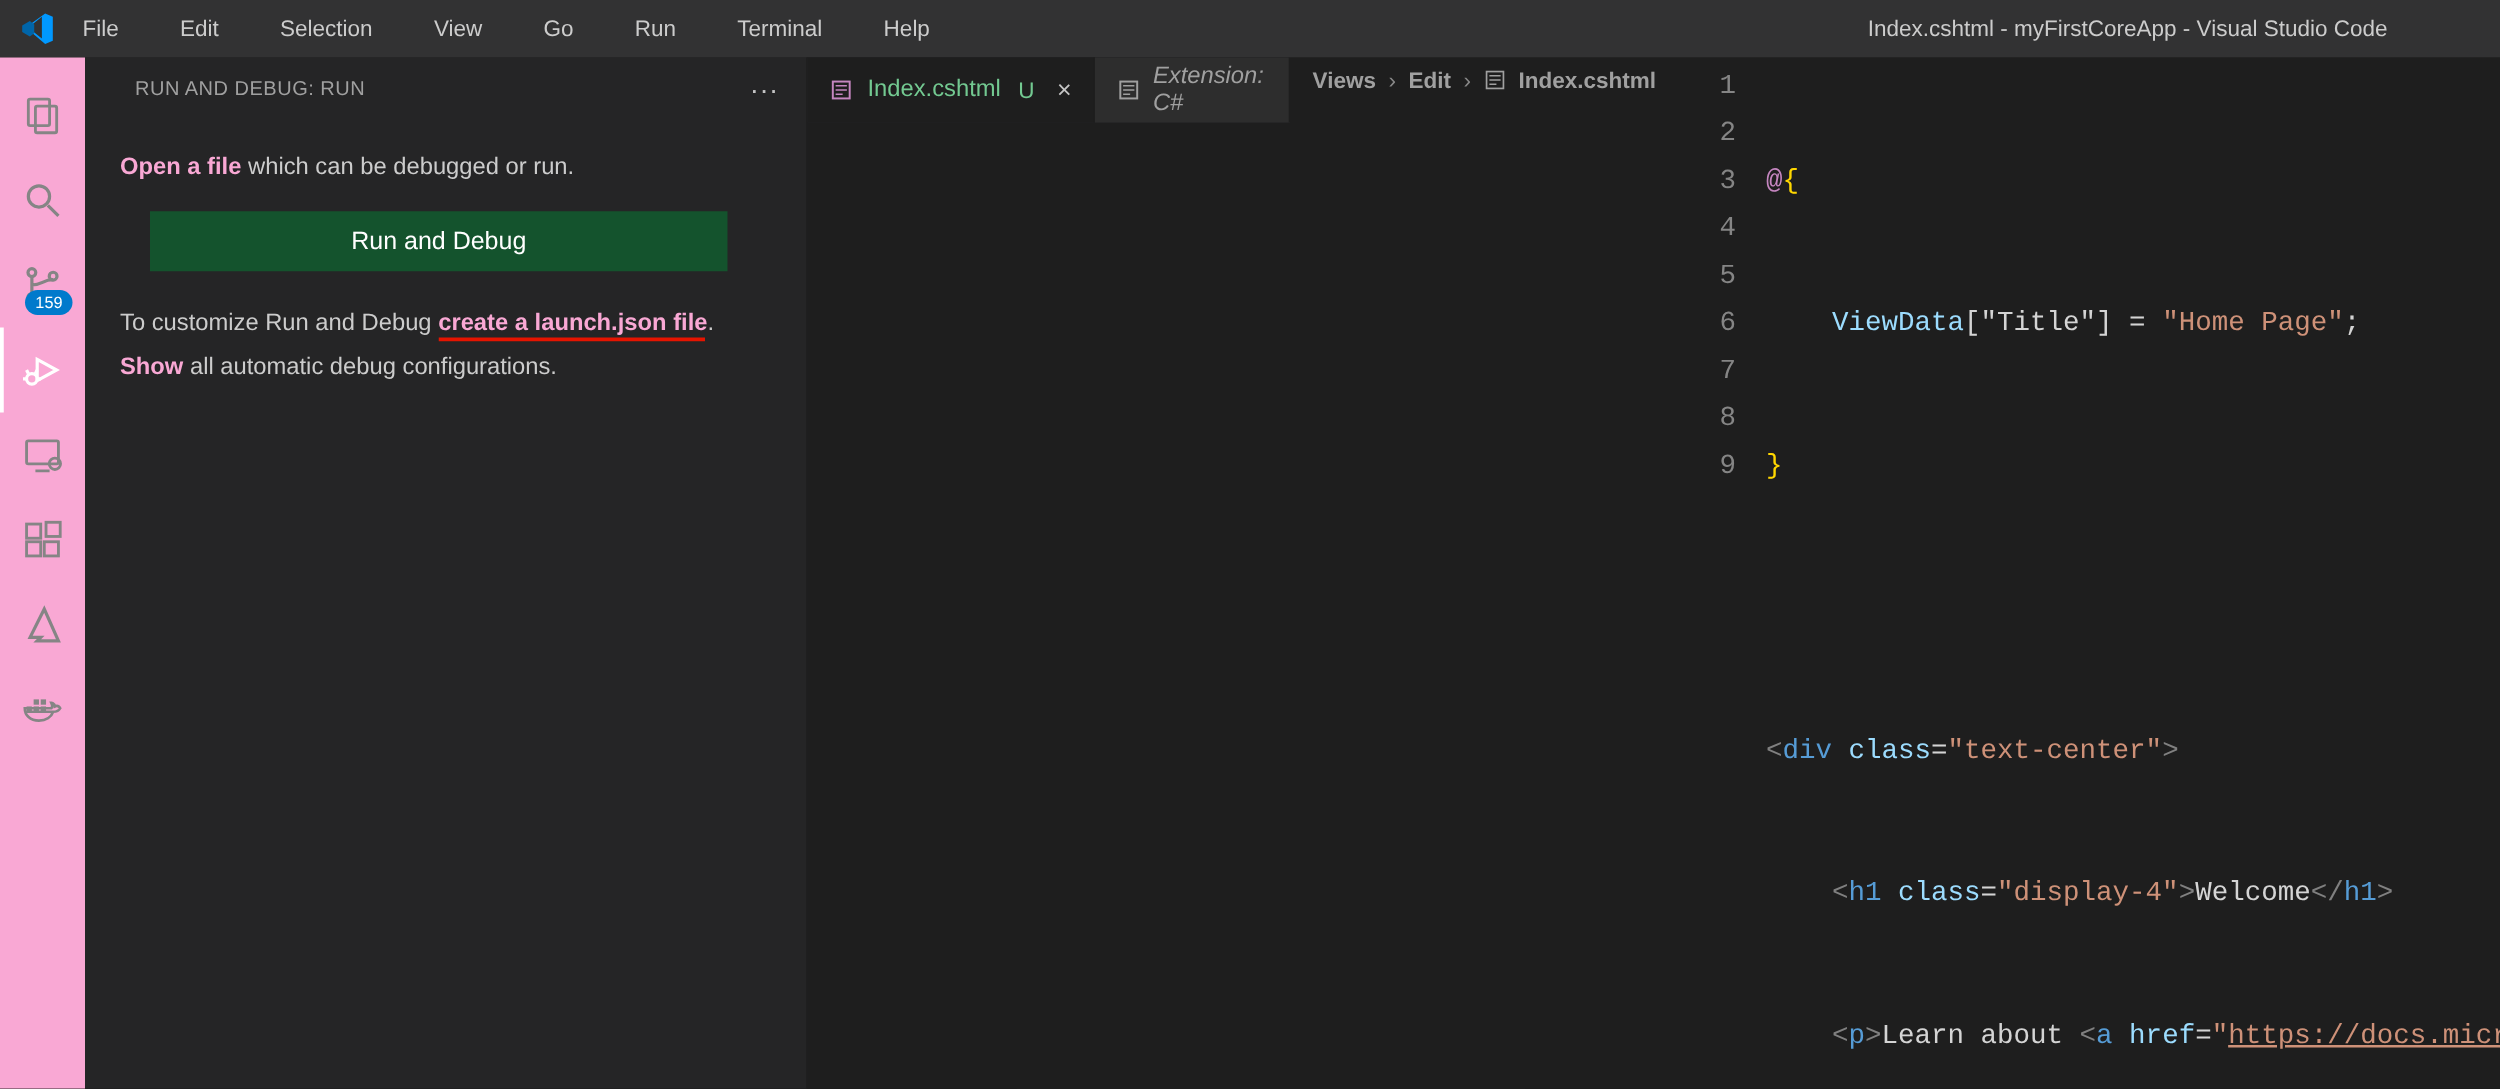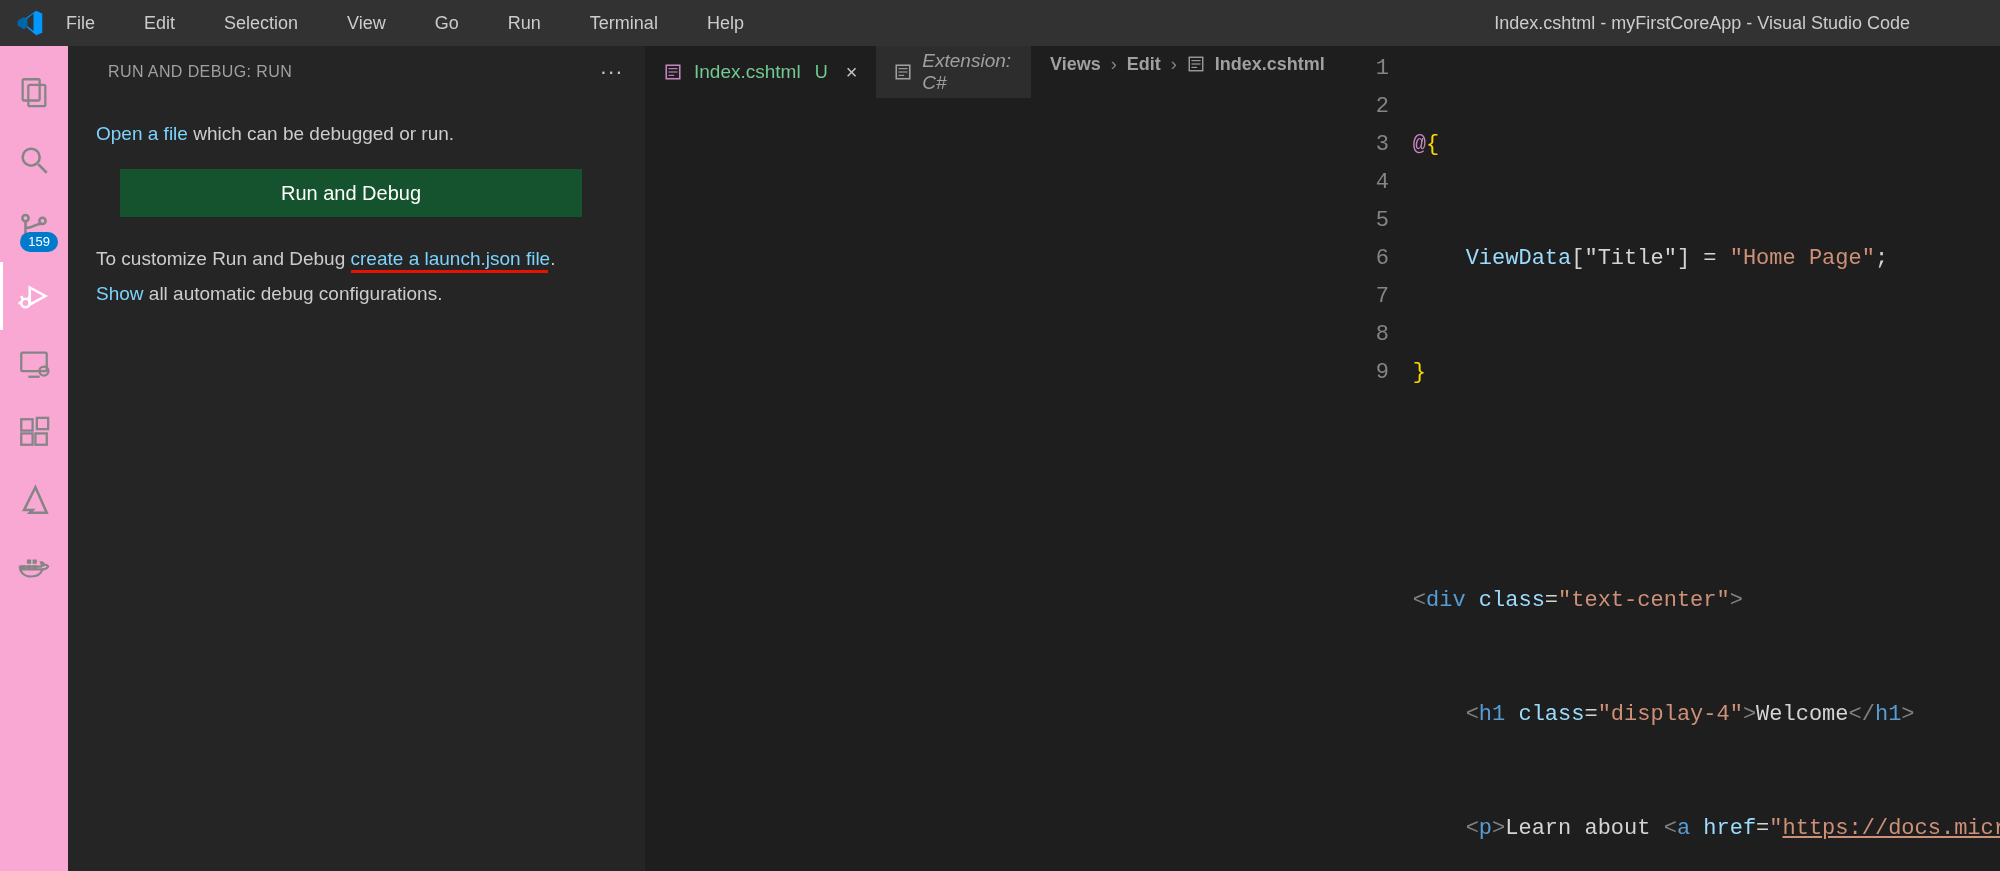--- a/index.html
+++ b/index.html
@@ -93,21 +93,21 @@
     font-size: 16px;
     letter-spacing: 0.4px;
   }
   .more-dots { color: #c5c5c5; font-size: 22px; cursor:pointer; }
   .sidebar-body {
     padding: 18px 28px;
     color: #cccccc;
     font-size: 19px;
     line-height: 1.85;
   }
-  .link { color: #7dd3fc; cursor: pointer; }
+  .link { color: #f9a8d4; cursor: pointer; font-weight: bold; }
   .underline-red {
     position: relative;
     text-align: center;
   }
   .underline-red::after {
     content:"";
     position:absolute;
     left:0; right:2px; bottom:-4px;
     height:3px;
     background:#e51400;

